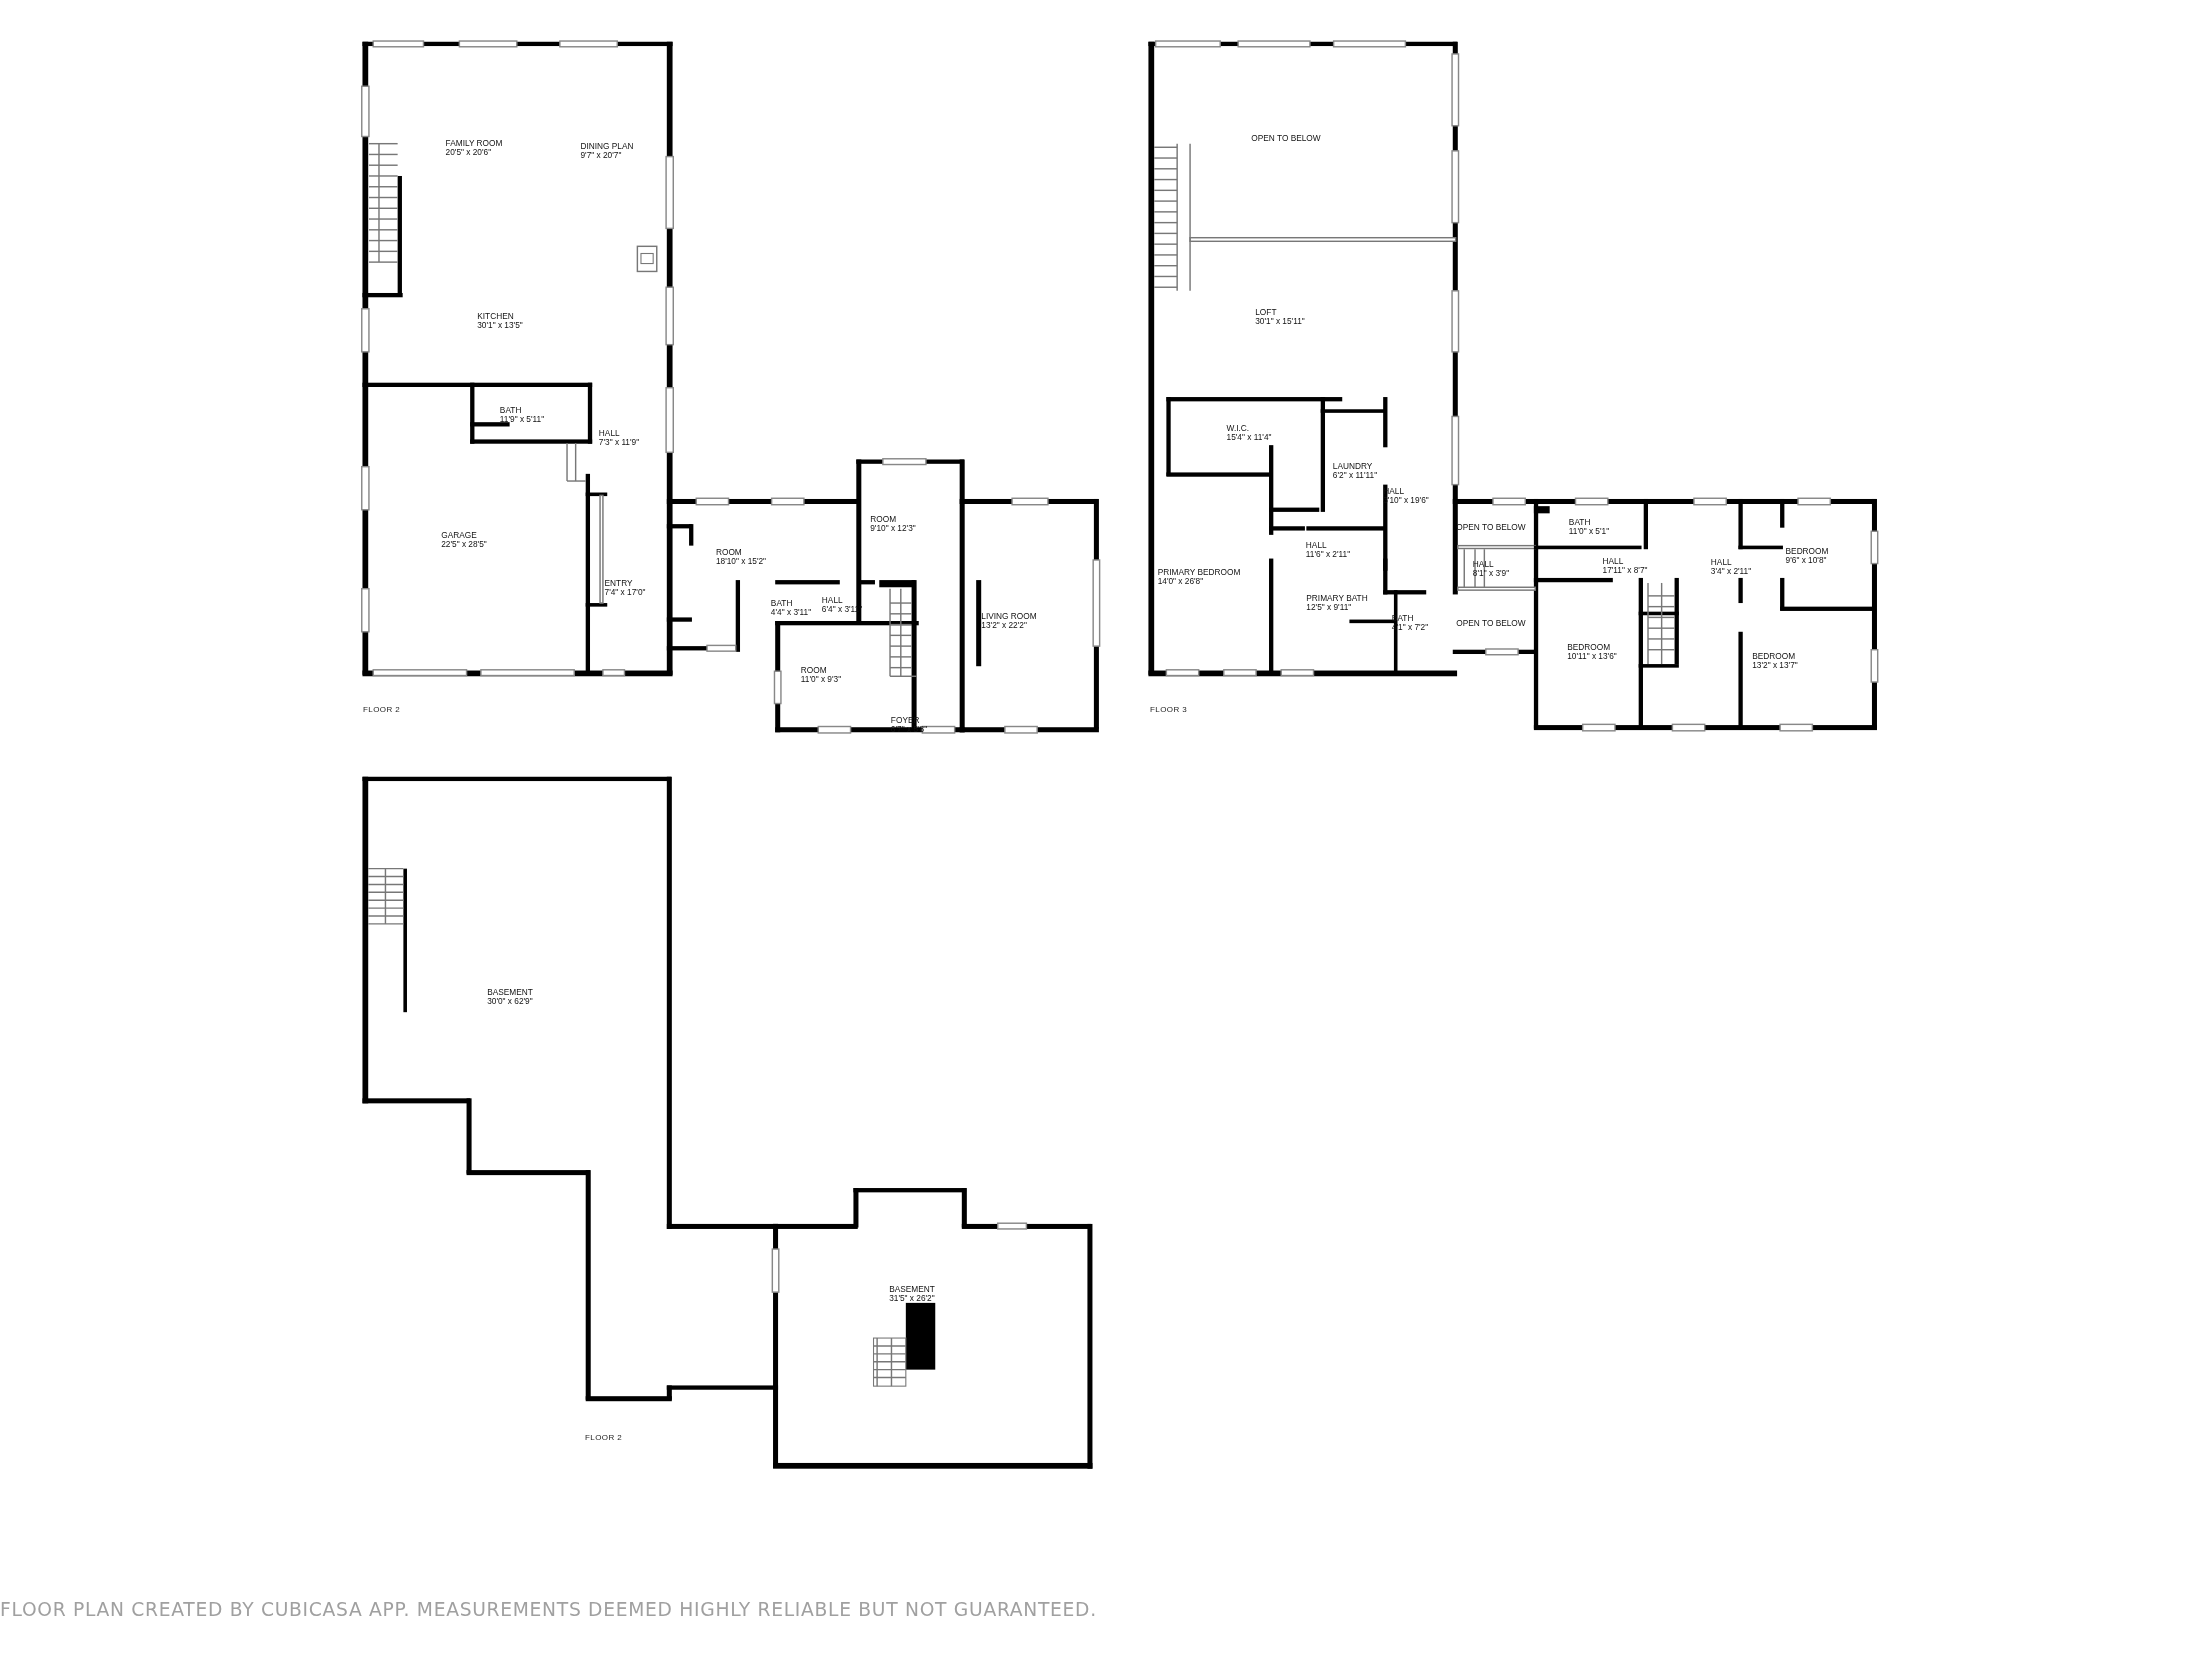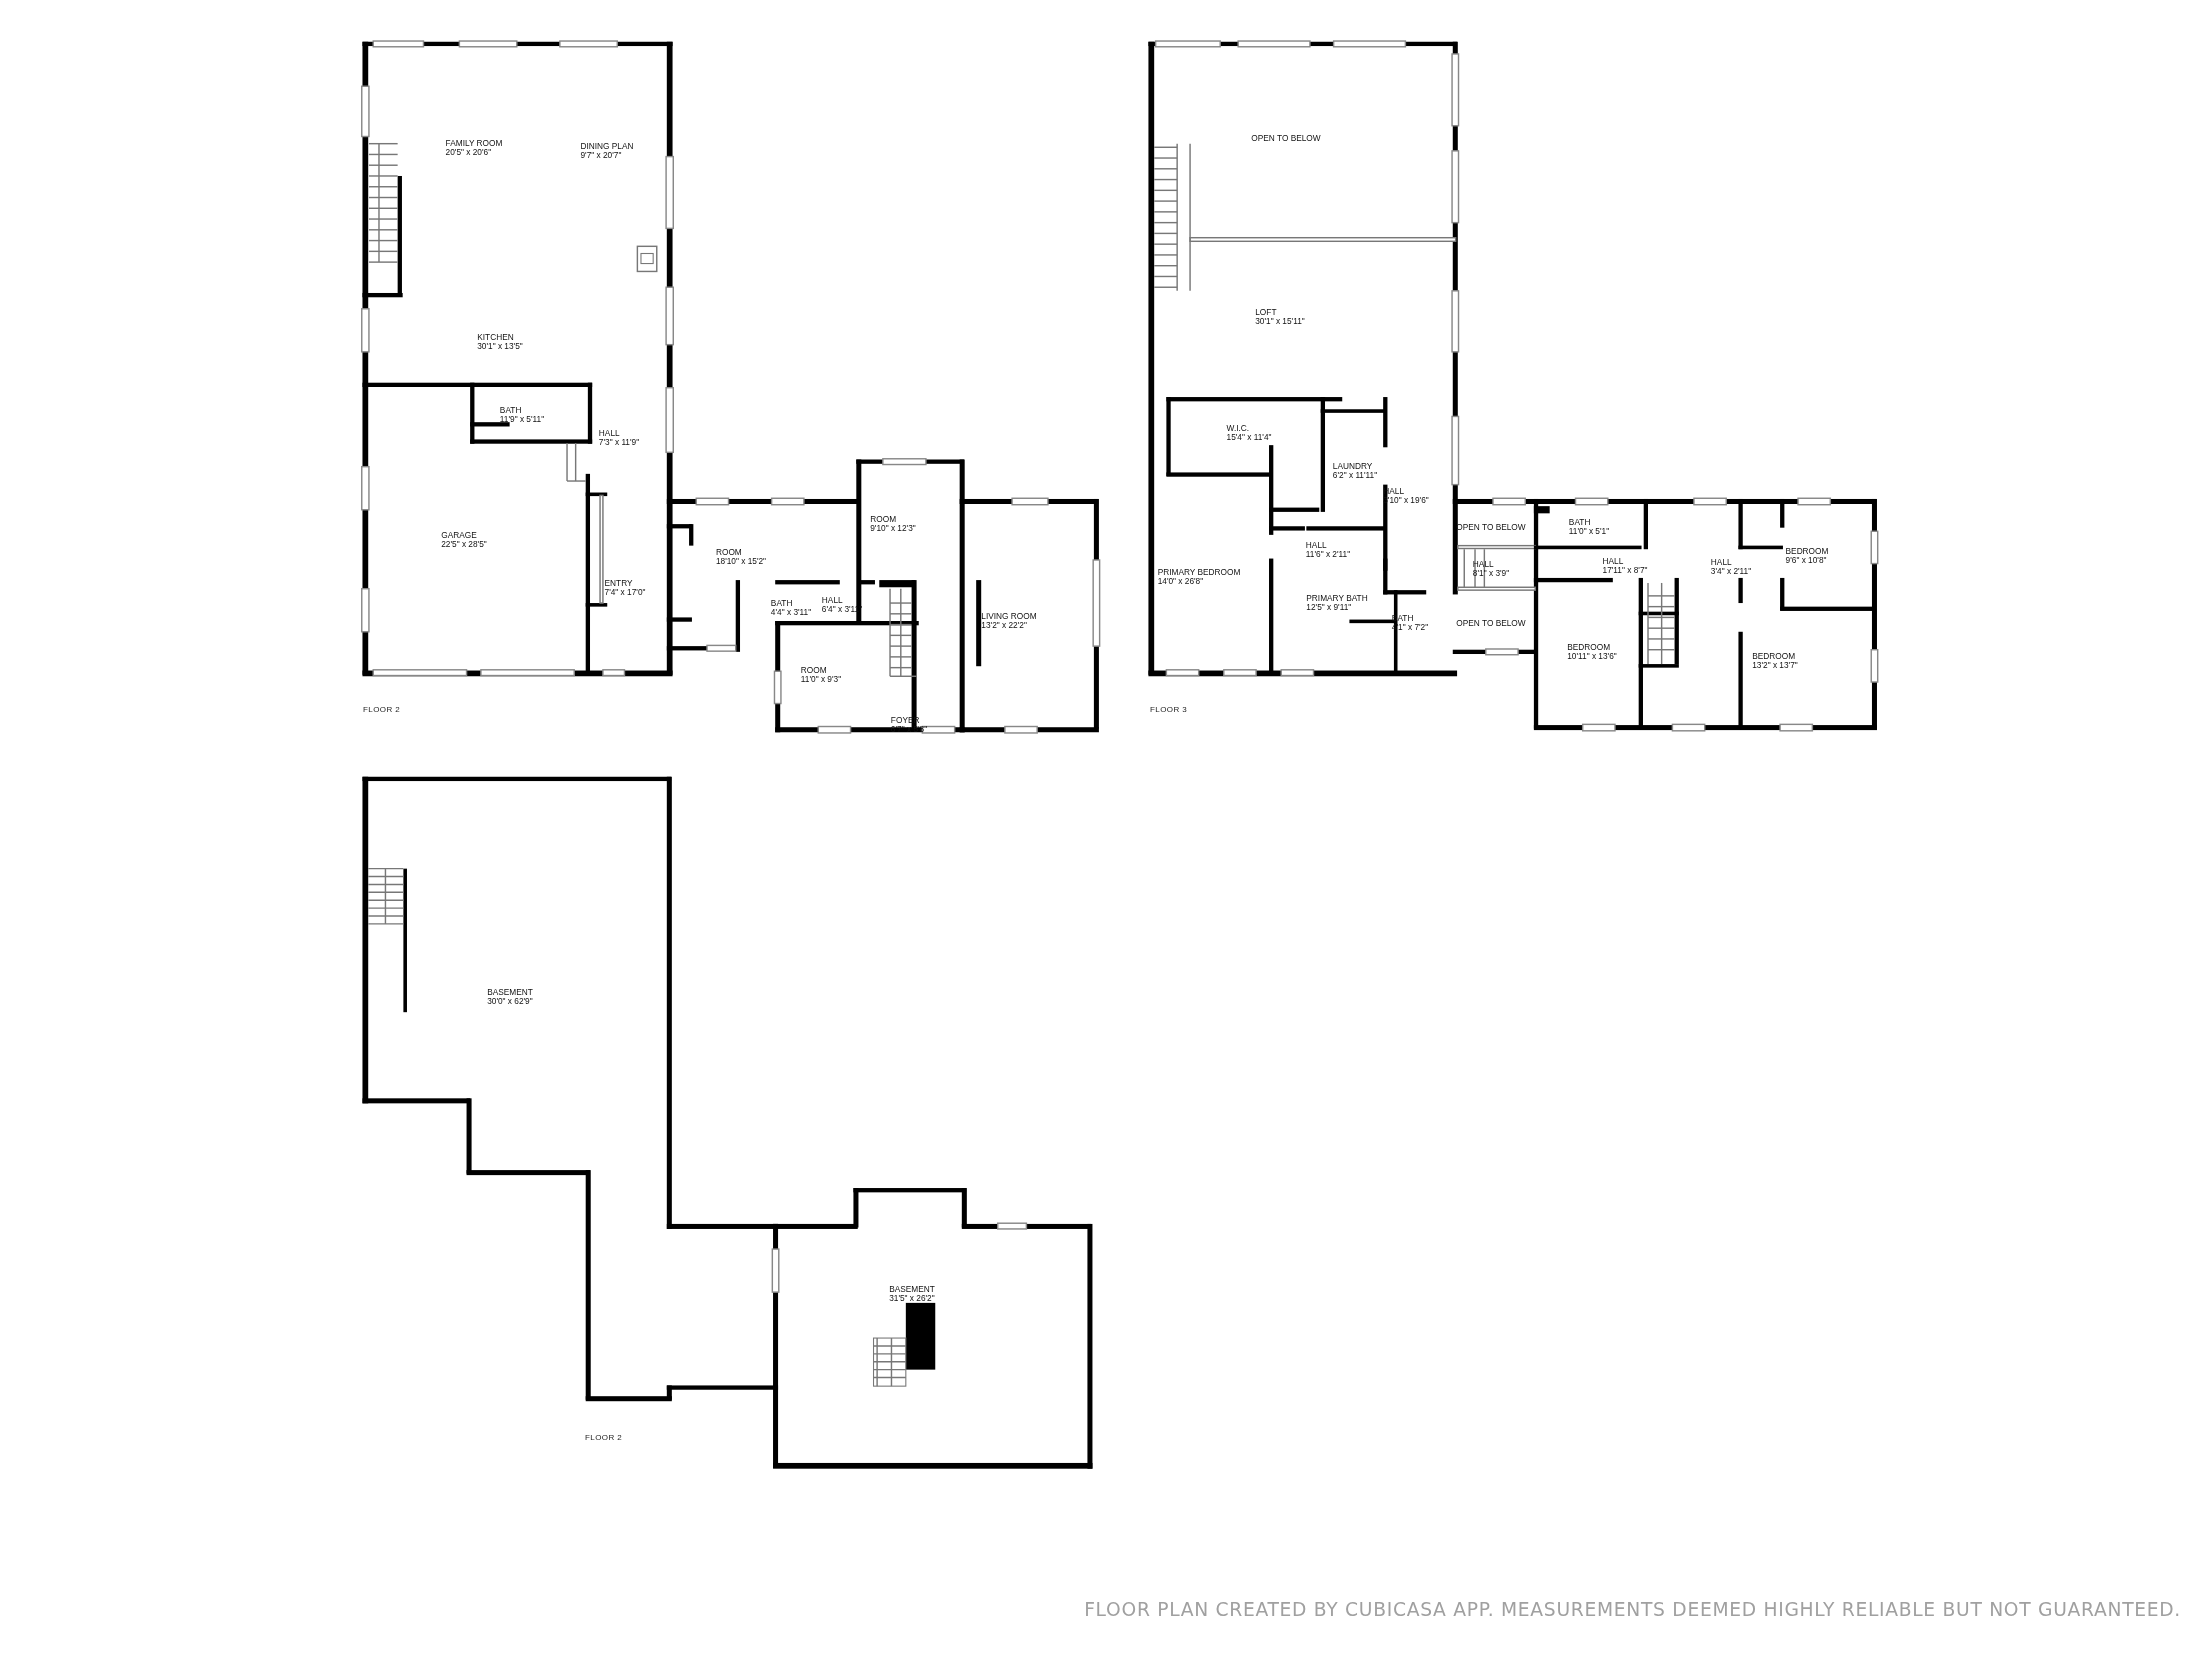--- a/index.html
+++ b/index.html
@@ -6,21 +6,21 @@
   body{width:2205px;height:1654px;position:relative;overflow:hidden;font-family:"Liberation Sans",sans-serif;}
   svg#plan{position:absolute;left:0;top:0;}
   .w{fill:#000;}
   .win{fill:#fff;stroke:#888;stroke-width:2;}
   .rail{fill:#fff;stroke:#777;stroke-width:2;}
   .stair line{stroke:#777;stroke-width:2;}
   .lbl{position:absolute;color:#111;font-size:8.3px;line-height:9.3px;transform:translateX(-50%);white-space:nowrap;}
   .lbl .n{display:block;}
   .lbl .d{display:block;}
   .floor{position:absolute;font-size:8px;color:#222;letter-spacing:0.4px;margin-top:13px;}
-  .footer{position:absolute;left:16px;width:2165px;top:1599px;text-align:right;font-size:18.7px;color:#a0a0a0;letter-spacing:0.7px;font-family:"DejaVu Sans",sans-serif;}
+  .footer{position:absolute;left:0;width:2165px;top:1599px;text-align:left;font-size:18.7px;color:#a0a0a0;letter-spacing:0.7px;font-family:"DejaVu Sans",sans-serif;}
 </style>
 </head>
 <body>
 
 <svg id="plan" width="2205" height="1654" viewBox="0 0 3072 2304">
 
   <g>
 
     <rect class="w" x="505" y="58" width="8" height="882"></rect>
     <rect class="w" x="505" y="58" width="432" height="6"></rect>
@@ -274,21 +274,21 @@
 </svg>
 
 <div class="lbl" style="left:474px;top:139px">
     <span class="n">FAMILY ROOM</span>
     <span class="d">20'5" x 20'6"</span>
   </div>
 <div class="lbl" style="left:607px;top:142px">
     <span class="n">DINING PLAN</span>
     <span class="d">9'7" x 20'7"</span>
   </div>
-<div class="lbl" style="left:500px;top:333px">
+<div class="lbl" style="left:500px;top:312px">
     <span class="n">KITCHEN</span>
     <span class="d">30'1" x 13'5"</span>
   </div>
 <div class="lbl" style="left:522px;top:406px">
     <span class="n">BATH</span>
     <span class="d">11'9" x 5'11"</span>
   </div>
 <div class="lbl" style="left:619px;top:429px">
     <span class="n">HALL</span>
     <span class="d">7'3" x 11'9"</span>

